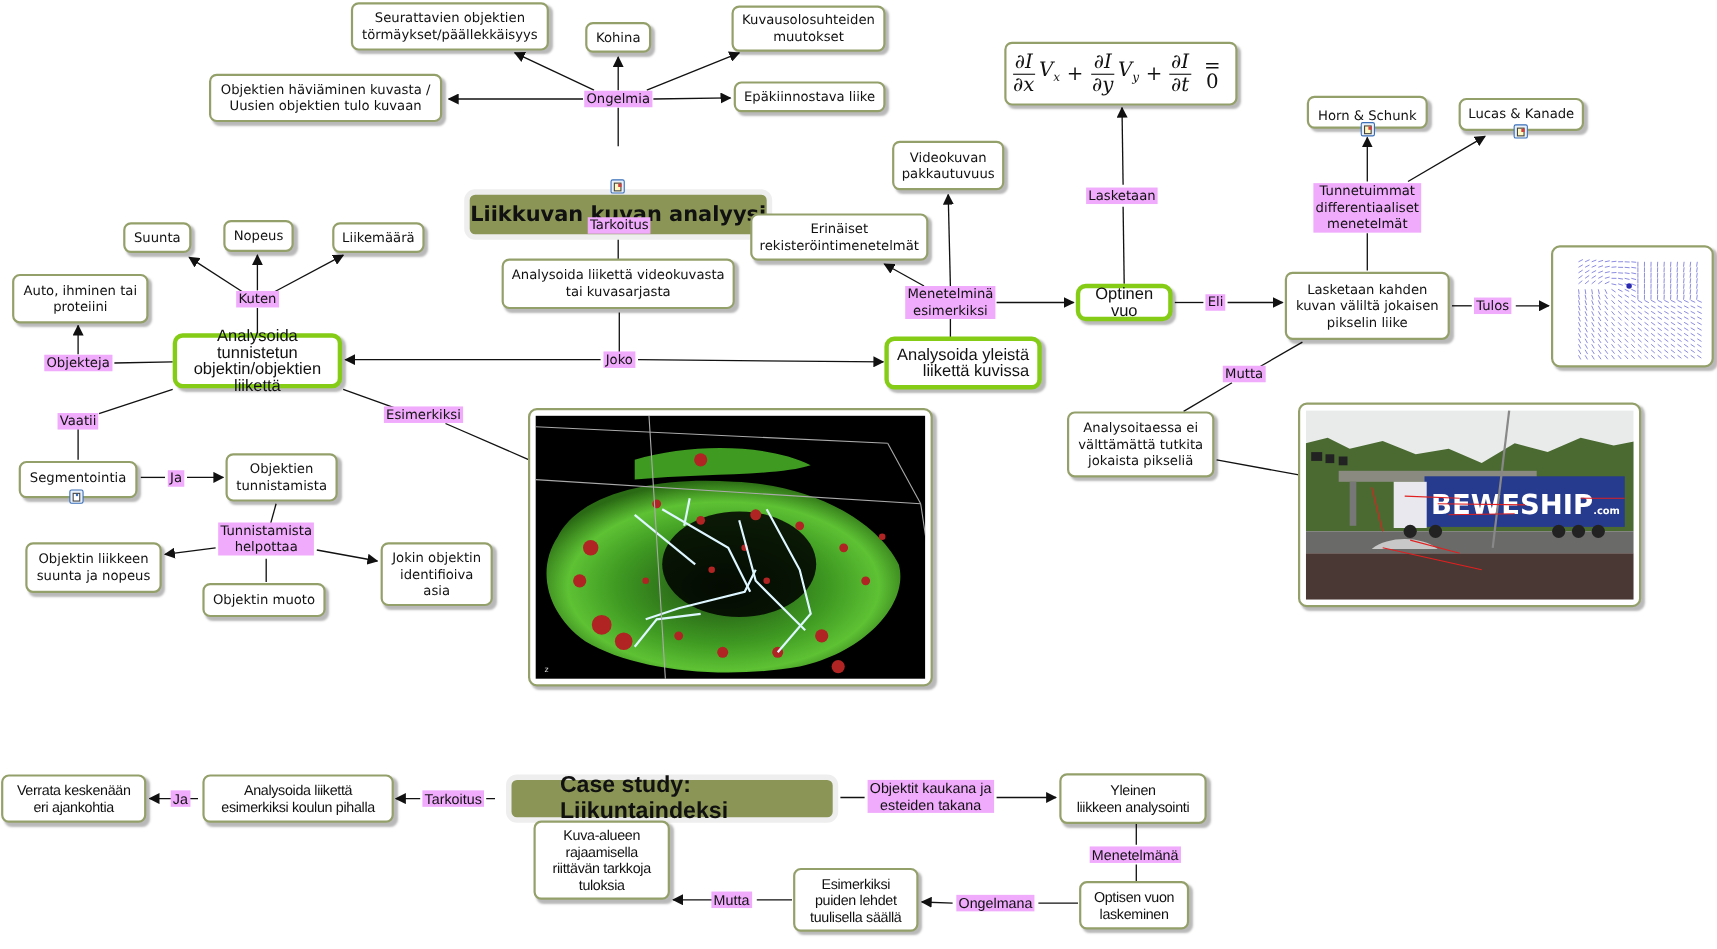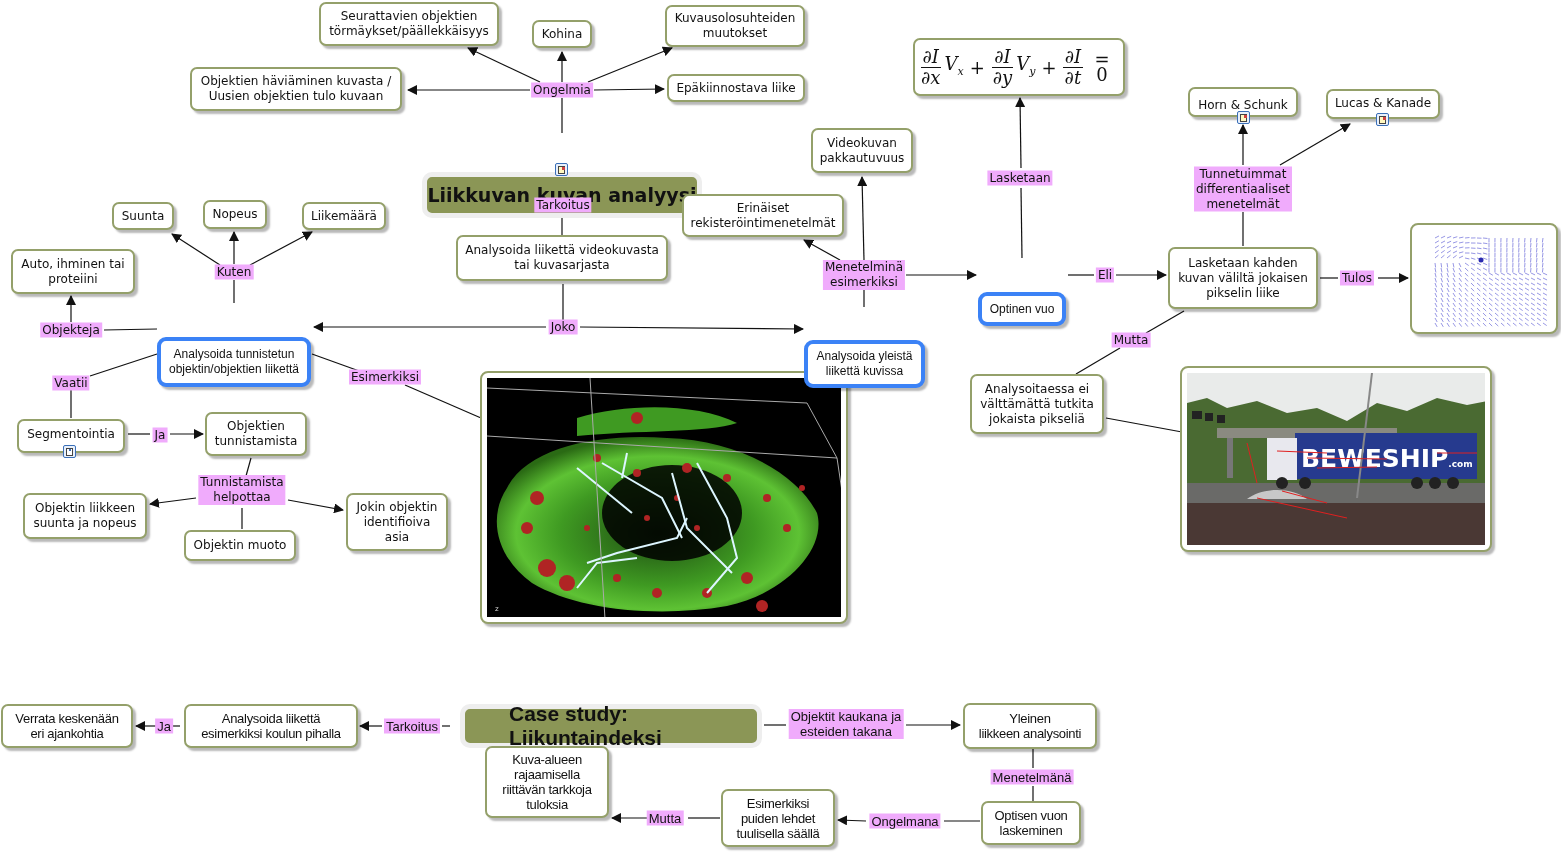--- a/index.html
+++ b/index.html
@@ -4,21 +4,21 @@
 <style>
   html, body { margin:0; padding:0; background:#ffffff; }
   body { width:1561px; height:863px; position:relative; overflow:hidden;
          font-family:"DejaVu Sans", sans-serif; color:#111; }
   #wires { position:absolute; left:0; top:0; width:1561px; height:863px; }
   .node { position:absolute; box-sizing:border-box; background:#fff;
           border:2px solid #94a06a; border-radius:7px;
           box-shadow:3px 3px 2px rgba(0,0,0,0.28);
           display:flex; align-items:center; justify-content:center;
           text-align:center; font-size:12px; line-height:15px; padding:2px 6px; }
-  .node.strong { border:4px solid #3b82f6; border-radius:9px; font-family:"Liberation Sans", sans-serif; font-size:12px;margin-top:34px; }
+  .node.strong { border:4px solid #84cc16; border-radius:9px; font-family:"Liberation Sans", sans-serif; font-size:15px; }
   .node.cond { font-family:"Liberation Sans", sans-serif; font-size:13px; letter-spacing:-0.3px; }
   .node span { white-space:pre-line; }
   .title { position:absolute; box-sizing:border-box; background:#8b9656;
            border:5px solid #eeeeee; border-radius:10px; color:#111;
            font-weight:bold; display:flex; align-items:center; justify-content:center; }
   .title.t1 { font-size:19px; font-family:"DejaVu Sans", sans-serif;margin-top:44px; }
   .title.t2 { font-size:19px; font-family:"Liberation Sans", sans-serif; font-weight:bold; font-size:21px;padding-left:44px; }
   .lbl { position:absolute; background:#f0abfc; font-size:12px; line-height:15px;
          text-align:center; white-space:pre-line; padding:0 2px; transform:translate(-50%,-50%); }
   .lbl.cond { font-family:"Liberation Sans", sans-serif; font-size:13px; }
@@ -254,21 +254,21 @@
         <line x1="0" y1="58" x2="350" y2="80"></line>
         <line x1="103" y1="0" x2="118" y2="241"></line>
         <line x1="320" y1="25" x2="350" y2="80"></line>
         <line x1="350" y1="80" x2="356" y2="120"></line>
       </g>
       <text x="8" y="233" fill="#ddd" font-size="7">z</text>
     </svg>
   </div>
 </div>
 
-<div class="node strong" style="left:804px;top:306px;width:121px;height:48px;">
+<div class="node strong" style="left:804px;top:306px;width:143px;height:48px;text-align:right;">
     <span>Analysoida yleistä
 liikettä kuvissa</span>
   </div>
 <div class="lbl" style="left:864px;top:275px;">Menetelminä
 esimerkiksi</div>
 <div class="node" style="left:682px;top:194px;width:162px;height:43px;">
     <span>Erinäiset
 rekisteröintimenetelmät</span>
   </div>
 <div class="node" style="left:811px;top:128px;width:102px;height:45px;">

